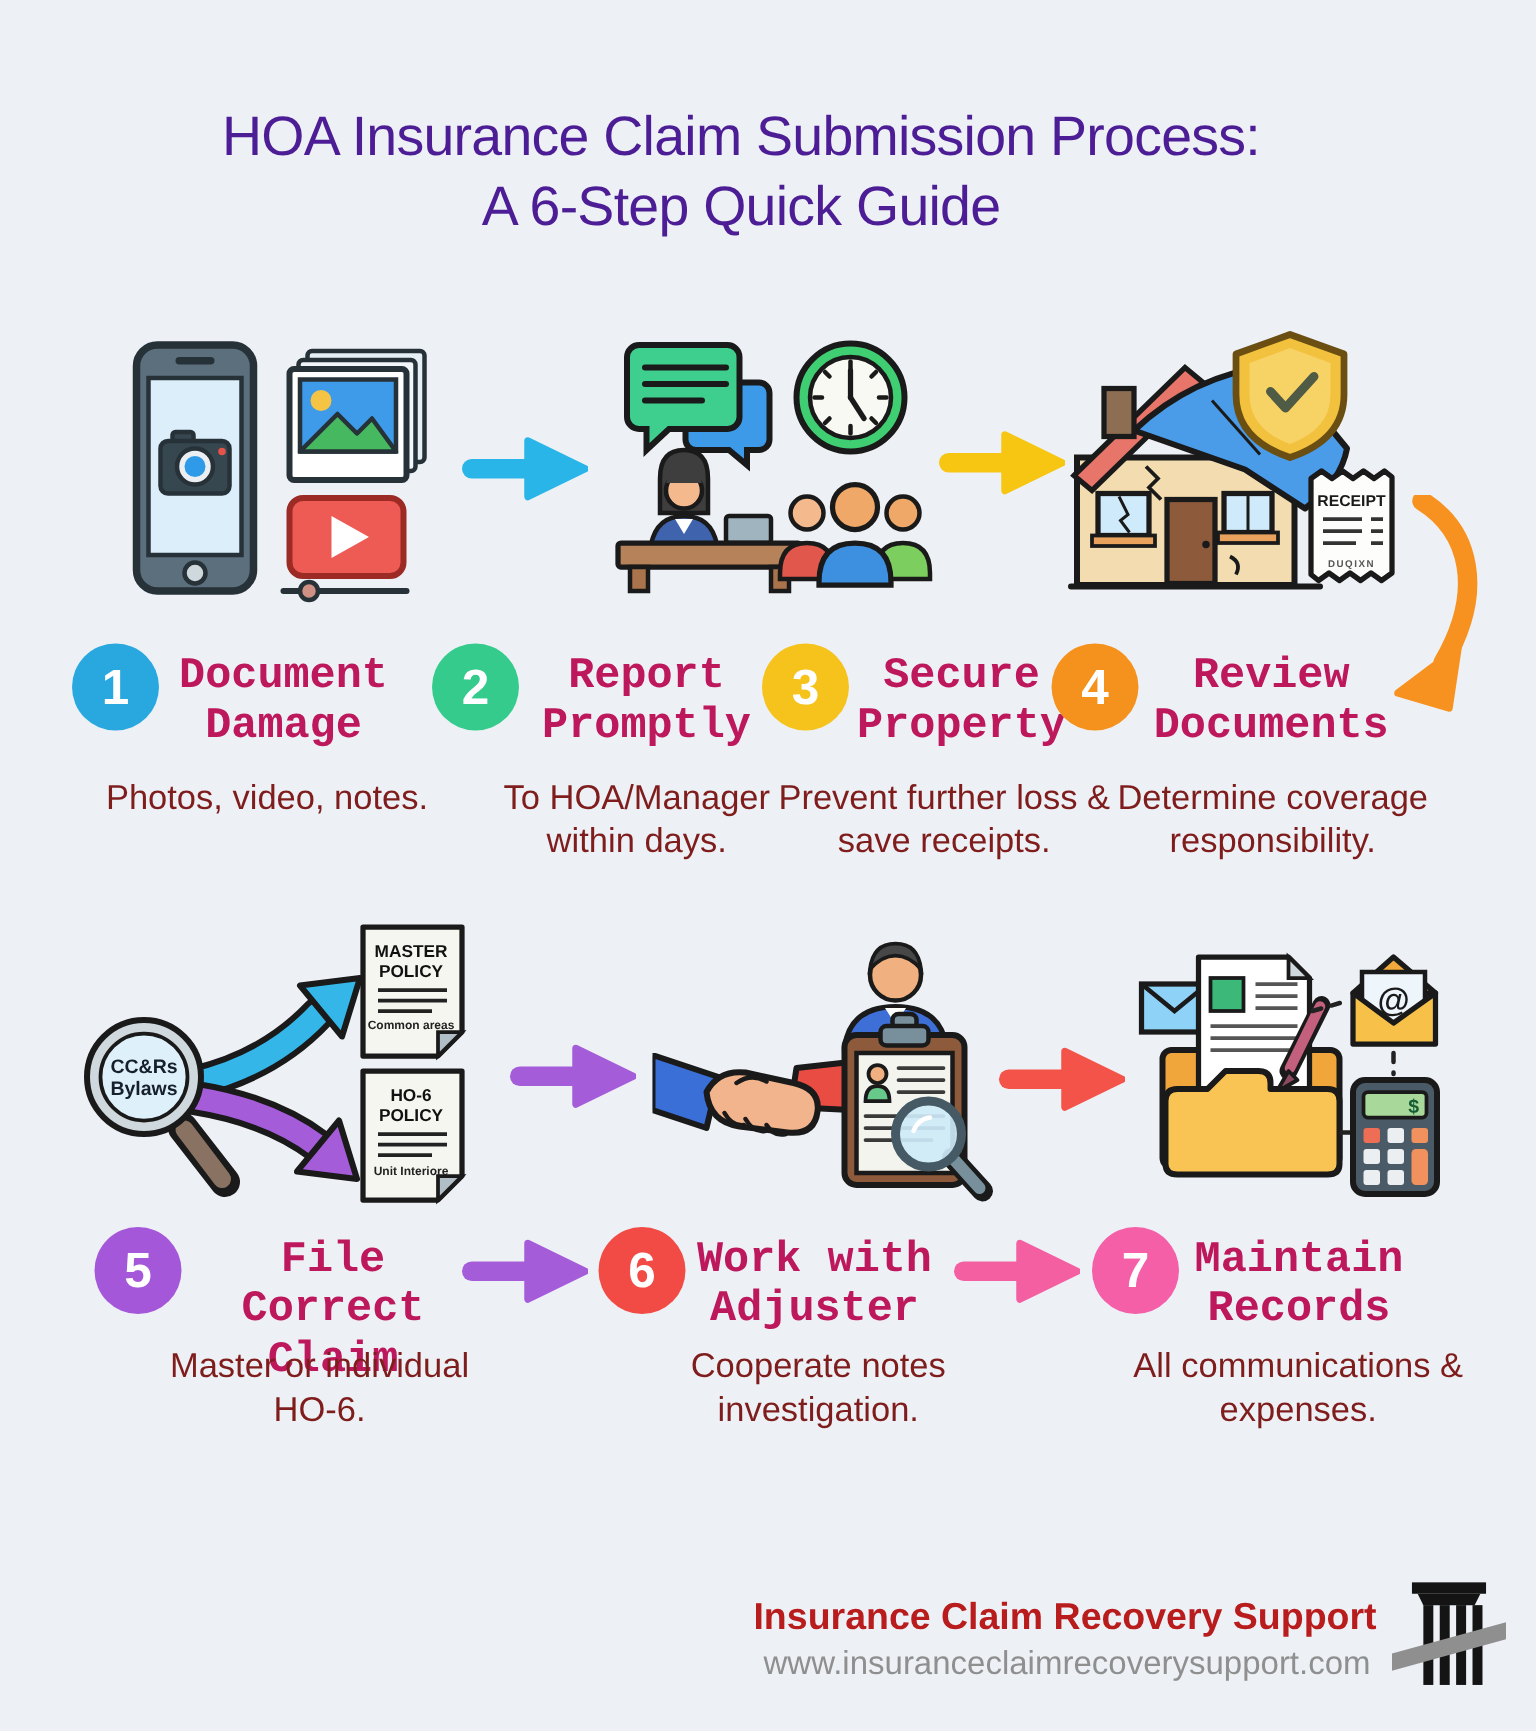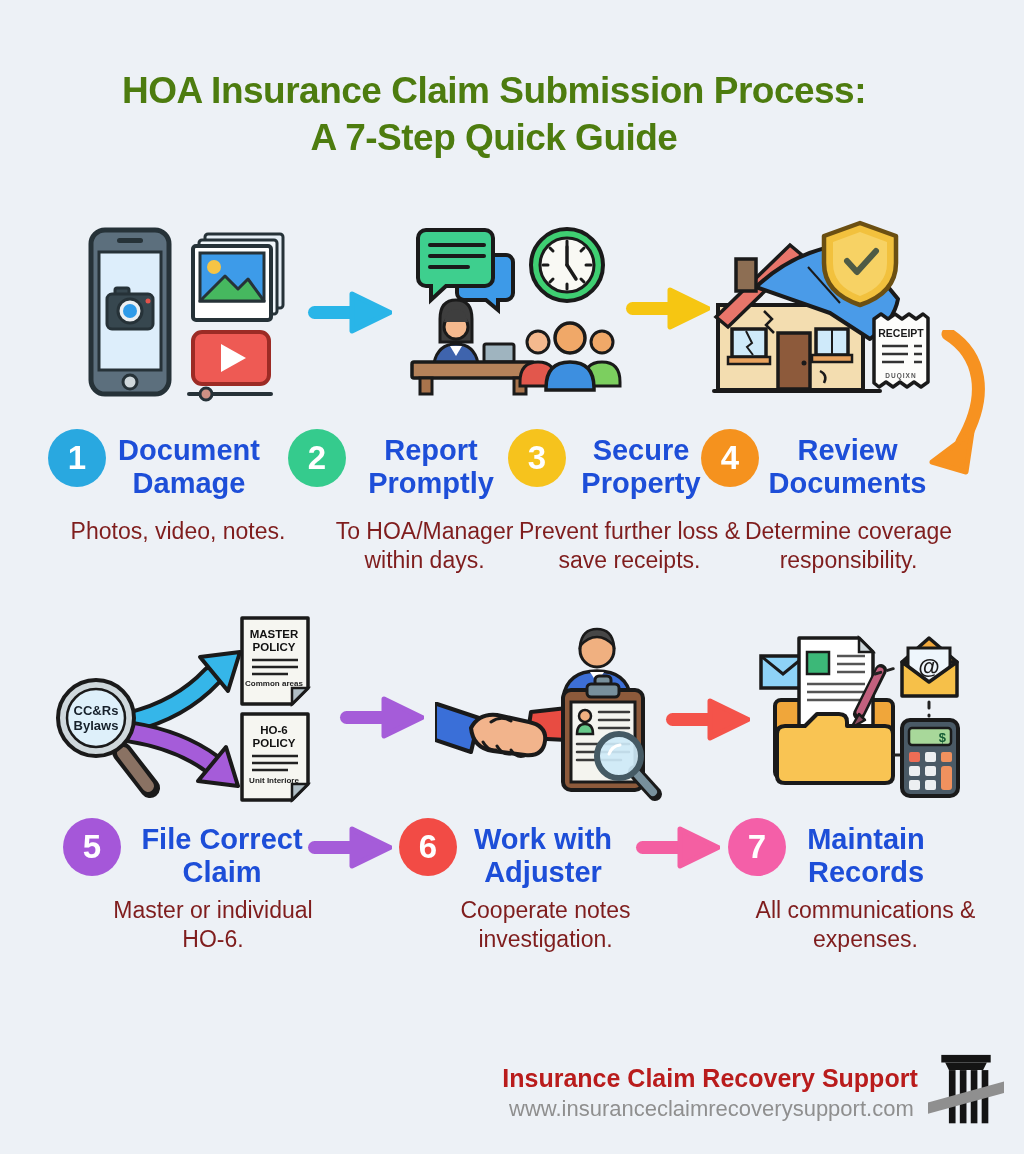--- a/index.html
+++ b/index.html
@@ -4,30 +4,30 @@
 <style>
   html,body{margin:0;padding:0;}
   body{
     width:1024px;height:1154px;position:relative;overflow:hidden;
     font-family:"Liberation Sans", sans-serif;
     background:#edf1f6;
   }
   .abs{position:absolute;}
   .title-line{
     position:absolute;left:0;width:988px;text-align:center;
-    font-weight:700;font-size:37px;color:#4d7c0f;letter-spacing:-0.5px;
+    font-weight:400;font-size:37px;color:#4c1d95;letter-spacing:-0.5px;
   }
   .badge{
     position:absolute;width:58px;height:58px;border-radius:50%;
     display:flex;align-items:center;justify-content:center;
     color:#ffffff;font-size:33px;font-weight:700;
   }
   .step-title{
     position:absolute;text-align:center;
-    font-size:29px;font-weight:700;color:#1d4ed8;line-height:1.15;
+    font-size:29px;font-weight:700;color:#be185d;line-height:1.15;font-family:Liberation Mono, monospace;
   }
   .step-desc{
     position:absolute;text-align:center;
     font-size:23px;font-weight:400;color:#7f1d1d;line-height:1.27;
   }
   .footer-brand{
     position:absolute;left:485px;top:1064px;width:450px;text-align:center;
     font-size:25px;font-weight:700;color:#b91c1c;
   }
   .footer-site{
@@ -44,21 +44,21 @@
     <g id="arrow-right">
       <rect x="2" y="15" width="48" height="13" rx="6.5" fill="currentColor"></rect>
       <polygon points="46,3 84,21.5 46,40" fill="currentColor" stroke="currentColor" stroke-width="5" stroke-linejoin="round"></polygon>
     </g>
   </defs>
 </svg>
 
 <div>
 
   <div class="title-line" style="top:70px">HOA Insurance Claim Submission Process:</div>
-  <div class="title-line" style="top:117px">A 7-Step Quick Guide</div>
+  <div class="title-line" style="top:117px">A 6-Step Quick Guide</div>
 
   <svg class="abs" style="left:55px;top:222px" width="235" height="180" viewBox="0 0 235 180">
     <g>
       <rect x="36" y="8" width="78" height="164" rx="14" fill="#5c6f7d" stroke="#263238" stroke-width="5"></rect>
       <rect x="44" y="30" width="62" height="118" fill="#ddeefb" stroke="#263238" stroke-width="3"></rect>
       <rect x="62" y="16" width="26" height="5" rx="2.5" fill="#263238"></rect>
       <circle cx="75" cy="160" r="7" fill="#cfd8dc" stroke="#263238" stroke-width="3"></circle>
       <rect x="60" y="66" width="14" height="9" rx="2" fill="#37474f" stroke="#263238" stroke-width="3"></rect>
       <rect x="52" y="72" width="46" height="35" rx="5" fill="#37474f" stroke="#263238" stroke-width="3"></rect>
       <circle cx="75" cy="89" r="12" fill="#eceff1" stroke="#263238" stroke-width="3"></circle>

